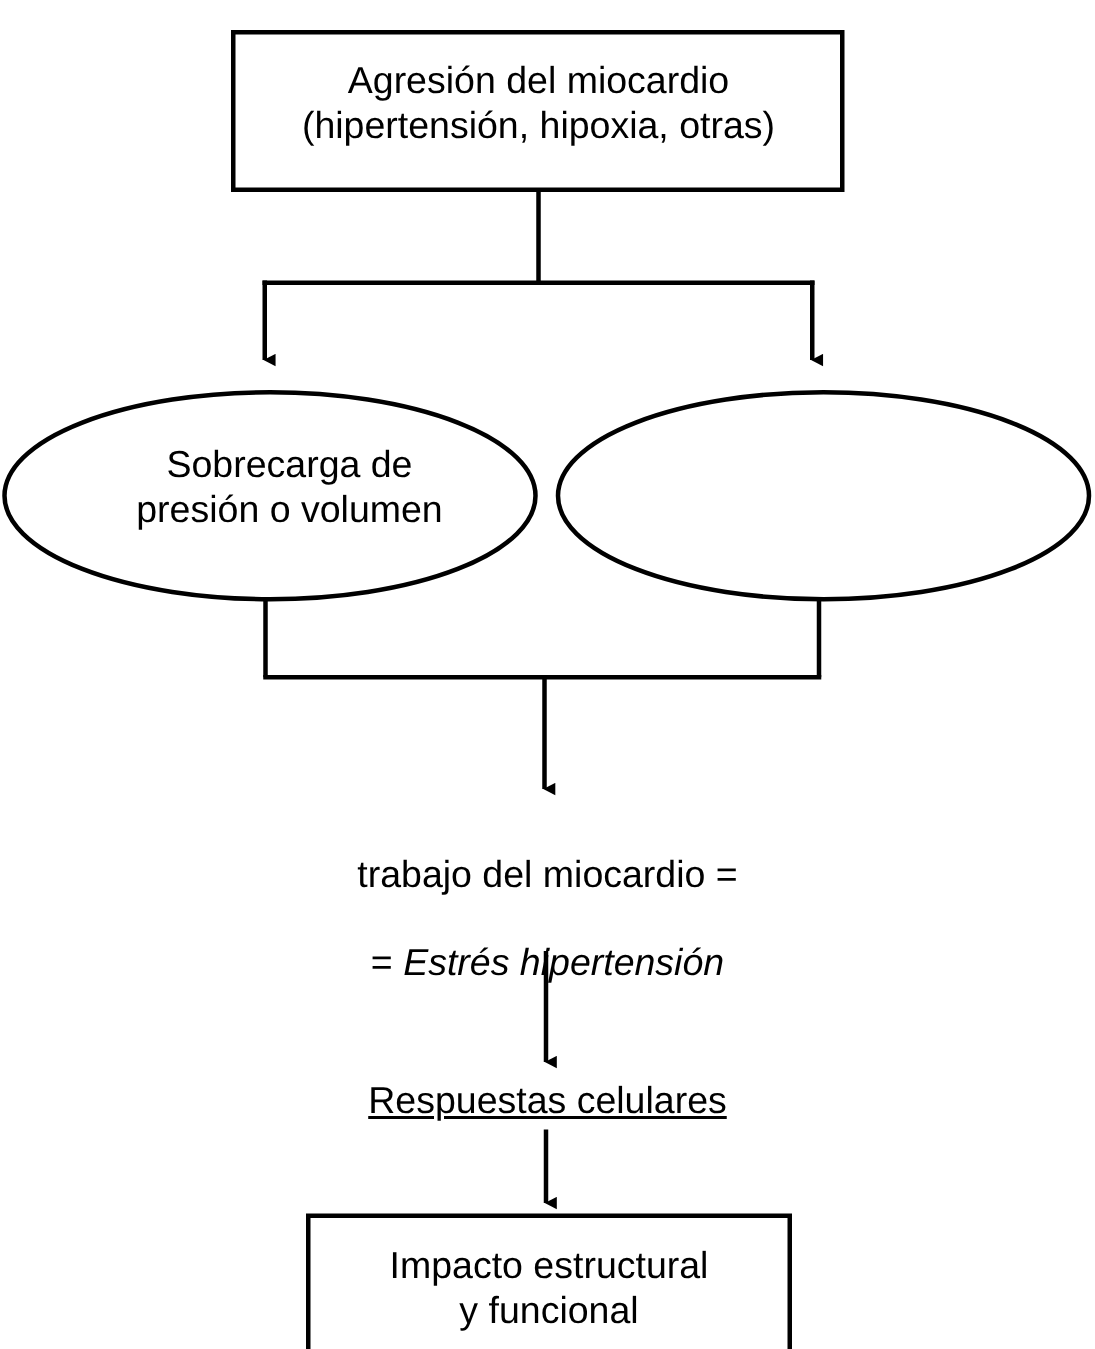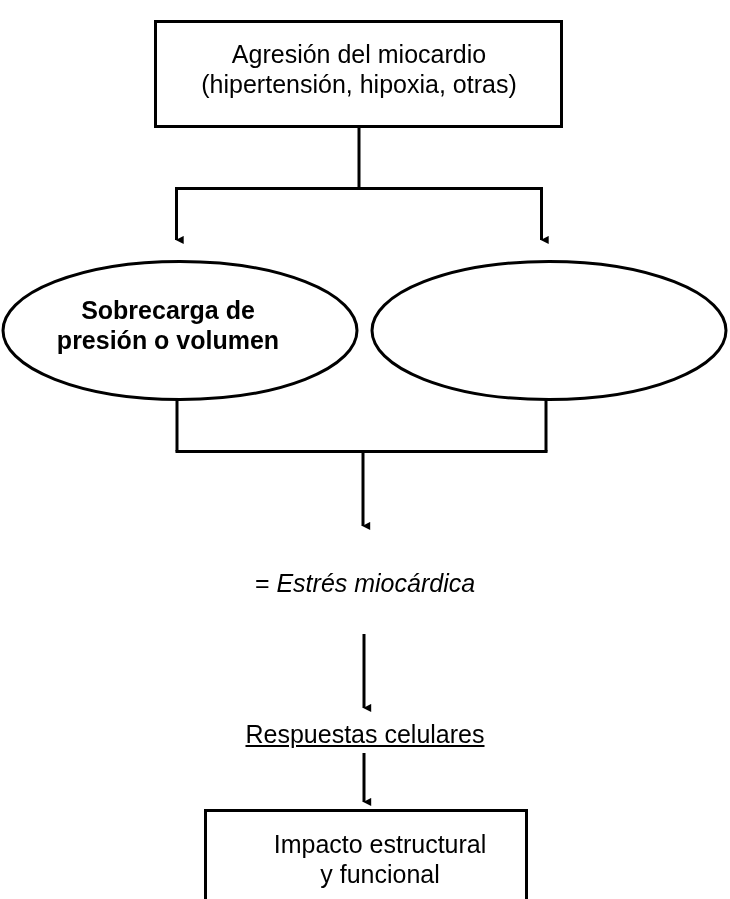--- a/index.html
+++ b/index.html
@@ -32,24 +32,23 @@
     font-size: 25px;
     white-space: pre-line;
     pointer-events: none;
   }
   .box-top-text {
     left: 157px;
     top: 22px;
     width: 404px;
   }
   .ellipse-left-text {
-    left: 8px;
+    left: 33px;
     top: 278px;
     width: 320px;
-    font-weight: bold;
   }
   .ellipse-right-text {
     left: 390px;
     top: 278px;
     width: 320px;
   }
   .mid-text {
     left: 165px;
     top: 521px;
     width: 400px;
@@ -61,21 +60,21 @@
   .mid-text .plain-line {
     display: block;
   }
   .resp-text {
     left: 215px;
     top: 702px;
     width: 300px;
     text-decoration: underline;
   }
   .box-bottom-text {
-    left: 220px;
+    left: 206px;
     top: 812px;
     width: 320px;
   }
 </style>
 </head>
 <body>
 
 <div id="canvas">
 
   <svg class="layer" viewBox="0 0 730 899" xmlns="http://www.w3.org/2000/svg">
@@ -115,21 +114,22 @@
   </svg>
 
   <div class="node-text box-top-text">Agresión del miocardio
 (hipertensión, hipoxia, otras)</div>
 
   <div class="node-text ellipse-left-text">Sobrecarga de
 presión o volumen</div>
 
 
   <div class="node-text mid-text">
-    <span class="plain-line"><span>= </span><span class="italic-line" style="display:inline">Estrés miocárdica</span></span>
+    <span class="plain-line">trabajo del miocardio =</span>
+    <span class="plain-line"><span>= </span><span class="italic-line" style="display:inline">Estrés hipertensión</span></span>
   </div>
 
   <div class="node-text resp-text">Respuestas celulares</div>
 
   <div class="node-text box-bottom-text">Impacto estructural
 y funcional</div>
 
 </div>
 
 </body></html>

